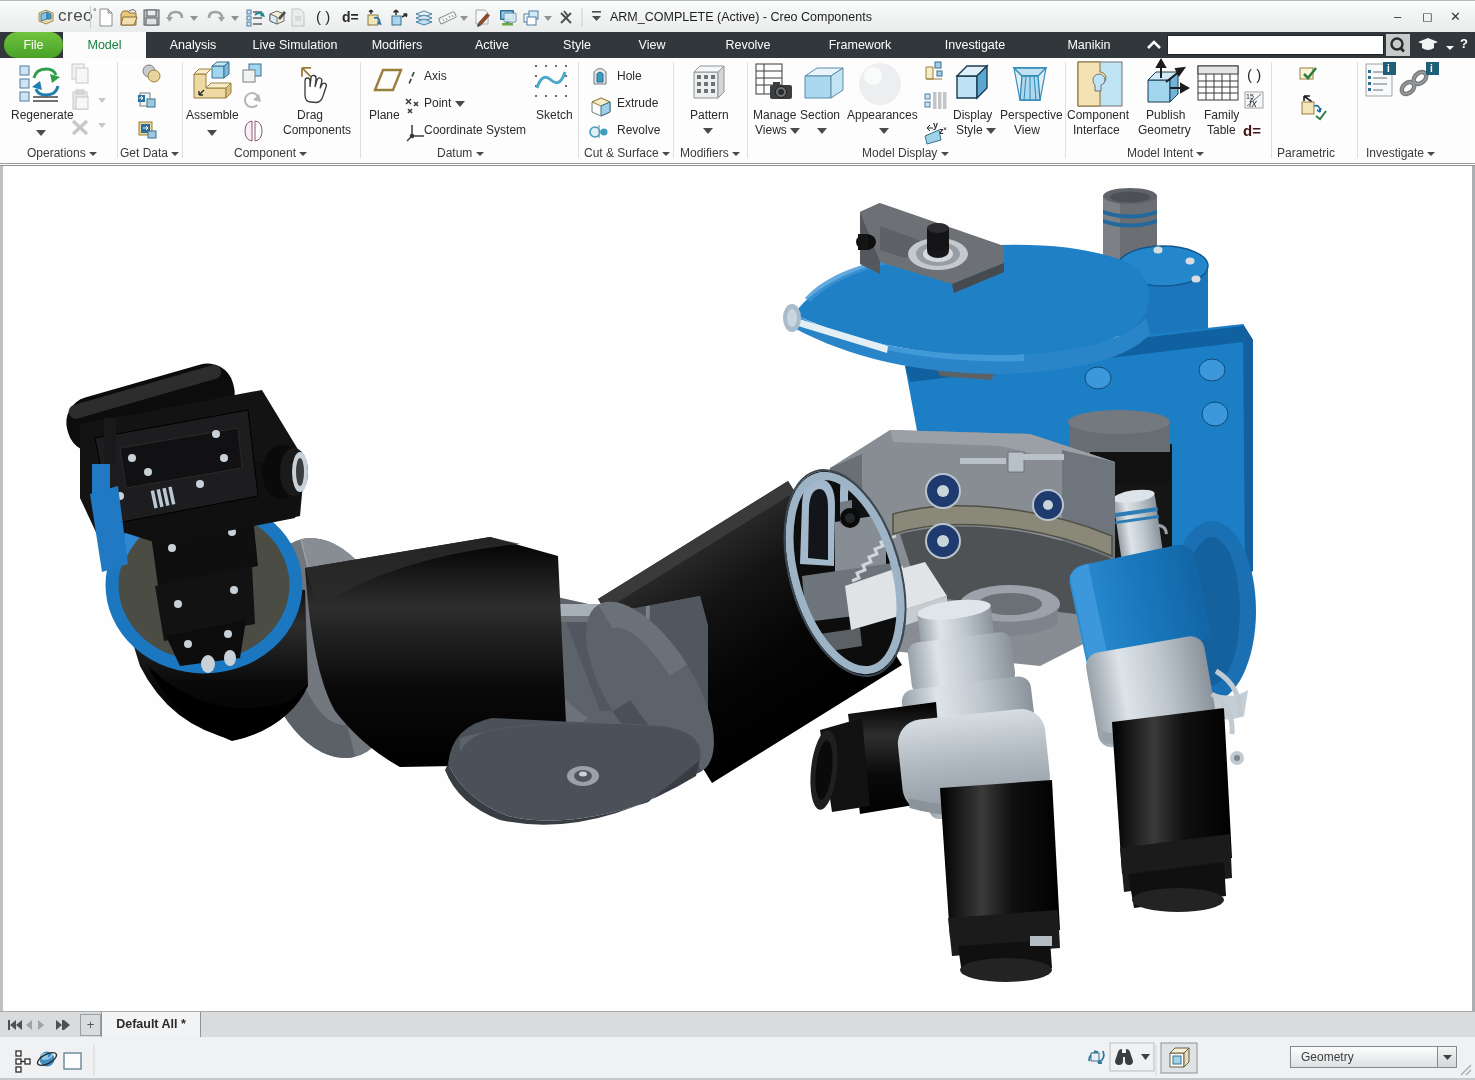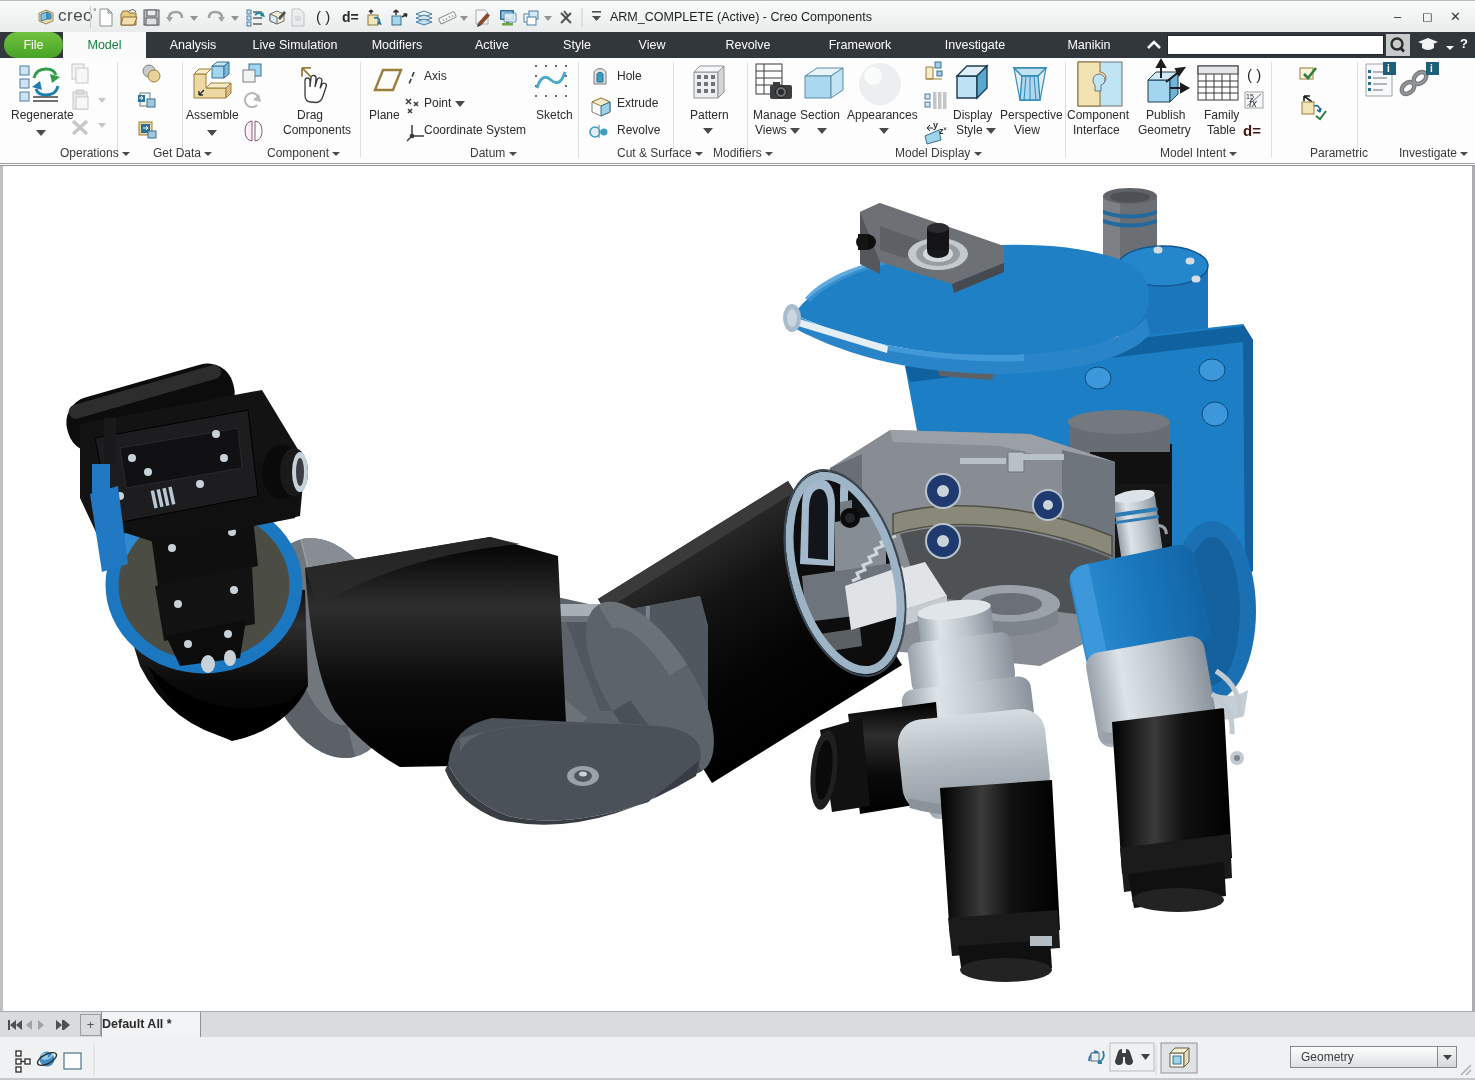--- a/index.html
+++ b/index.html
@@ -22,31 +22,31 @@
     text-align:center; line-height:26px;border-radius:13px; }
   #modeltab { position:absolute; left:63px; top:0; width:83px; height:26px; background:#fafbfa;
     color:#15803d; font-size:12.5px; text-align:center; line-height:26px; }
   .dtab { position:absolute; top:0; height:26px; color:#fdfdfd; font-size:12.5px; line-height:26px; text-align:center; }
   #searchbox { position:absolute; left:1167px; top:3px; width:217px; height:20px; background:#fff; border:1px solid #20262a; }
   #magbtn { position:absolute; left:1386px; top:2px; width:24px; height:22px; background:#c7cbcc; }
 
   
   #ribbon { position:absolute; left:0; top:58px; width:1475px; height:106px; background:#fdfdfe; border-bottom:1px solid #989c9e; }
   .gsep { position:absolute; top:4px; width:1px; height:96px; background:#dcdedf; }
-  .glabel { position:absolute; top:88px; font-size:12px; color:#3a3a3a; white-space:nowrap;margin-left:33px; }
+  .glabel { position:absolute; top:88px; font-size:12px; color:#3a3a3a; white-space:nowrap; }
   .darr { display:inline-block; width:0; height:0; border-left:4px solid transparent;
     border-right:4px solid transparent; border-top:4px solid #4a4a4a; vertical-align:middle; }
 
   
   #canvas { position:absolute; left:0; top:165px; width:1475px; height:846px; background:#fefefe; border-top:1px solid #8f9396; }
 
   
   #modtabs { position:absolute; left:0; top:1011px; width:1475px; height:26px; background:#d9dbdc; border-top:1px solid #a9adaf; }
   #plusbtn { position:absolute; left:80px; top:2px; width:21px; height:22px; background:#d9dbdc; border:1px solid #9a9ea0; color:#555; font-size:13px; text-align:center; line-height:20px; }
-  #acttab { position:absolute; left:101px; top:0px; width:100px; height:26px; background:#f2f3f4; border:1px solid #8f9395; border-top:none; font-size:12.5px; font-weight:bold; color:#2b2b2b; line-height:24px; }
+  #acttab { position:absolute; left:101px; top:0px; width:100px; height:26px; background:#f2f3f4; border:1px solid #8f9395; border-top:none; font-size:12.5px; font-weight:bold; color:#2b2b2b; text-align:center; line-height:24px; }
 
   
   #statusbar { position:absolute; left:0; top:1037px; width:1475px; height:43px; background:#f0f1f2; border-bottom:2px solid #c6c8ca; }
   #geocombo { position:absolute; left:1290px; top:9px; width:167px; height:22px; border:1px solid #84898c;
     background:linear-gradient(#fdfdfd,#dde1e3); font-size:12px; color:#3c3c3c; line-height:20px; padding-left:10px; }
   #geobtn { position:absolute; left:146px; top:0px; width:19px; height:20px; border-left:1px solid #84898c; background:linear-gradient(#f4f5f5,#d4d8da); }
 </style>
 </head>
 <body>
 

